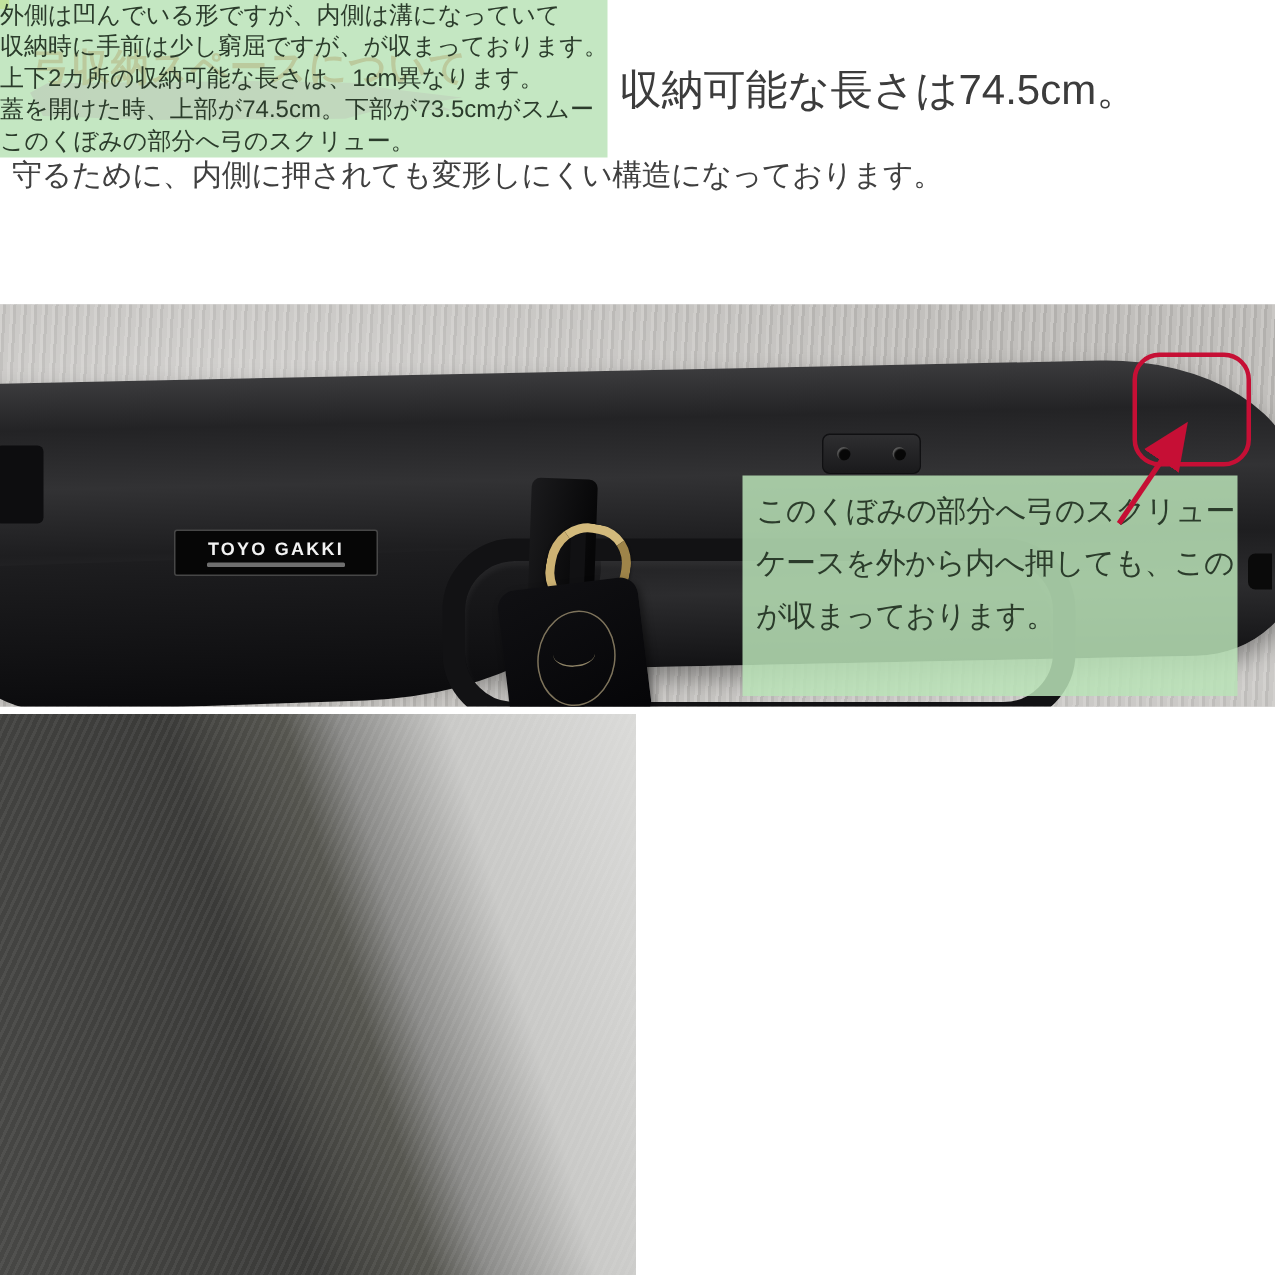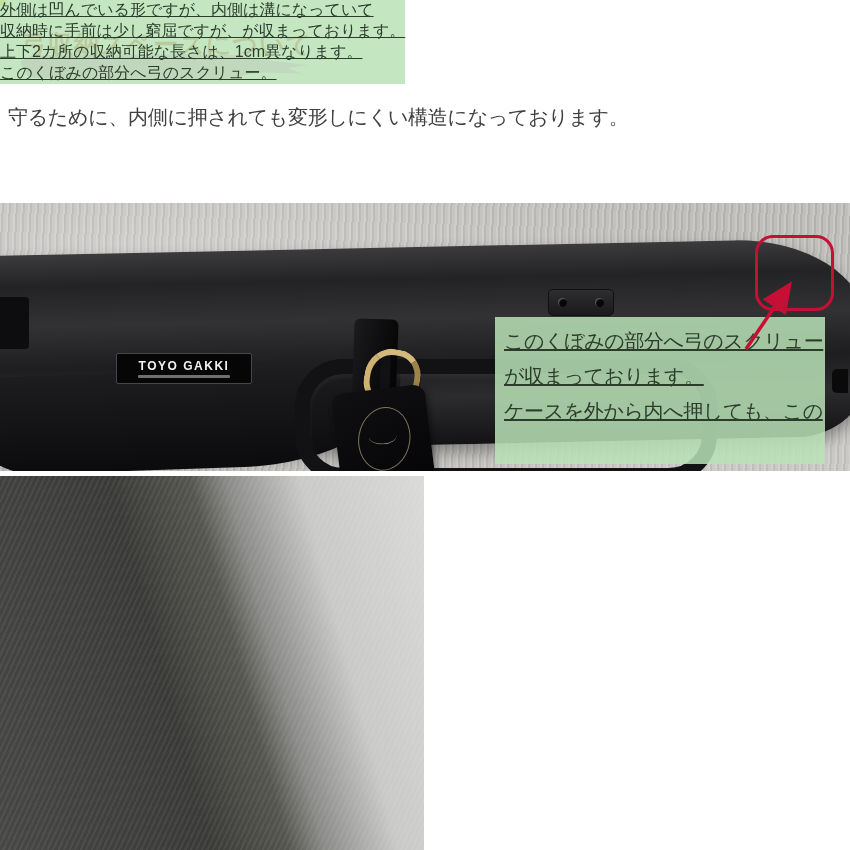--- a/index.html
+++ b/index.html
@@ -91,21 +91,20 @@
   }
   
   .anno{position:absolute;box-sizing:border-box;background:transparent;}
   .anno.red{border:3px solid #c60f35;}
   .anno.yellow{border:3px solid #f2e40a;}
   .anno-r1{left:755px;top:32px;width:79px;height:76px;border-radius:18px;z-index:4;}
   .arrow-svg{position:absolute;left:0;top:0;width:850px;height:268px;z-index:4;pointer-events:none;}
   .callout{
     position:absolute;background:rgba(186,227,183,.85);color:#2b3c2b;z-index:3;
     box-sizing:border-box;
-    text-decoration:underline;
   }
   .callout div{white-space:nowrap;}
   .callout-1{left:495px;top:114px;width:330px;height:147px;padding:7px 0 0 9px;
     font-size:20px;line-height:35px;letter-spacing:-0.4px;}
   
   .photo-left{
     position:absolute;left:0;top:476px;width:424px;height:374px;overflow:hidden;
     background:
       repeating-linear-gradient(115deg,rgba(255,255,255,.06) 0 2px,transparent 2px 5px),
       linear-gradient(75deg,#474745 0%,#3a3a38 40%,#55554f 55%,#8a8a88 62%,#c9c9c7 76%,#dadad8 100%);
@@ -165,20 +164,21 @@
   .callout-2{left:198px;top:688px;width:530px;height:152px;padding:6px 0 0 11px;
     font-size:20.5px;line-height:30px;letter-spacing:-0.3px;z-index:6;}
 </style>
 </head>
 <body>
 
 <div class="canvas">
 
   <div class="page-title">弓収納スペースについて</div>
   <div class="brush"></div>
+  <div class="headline">収納可能な長さは74.5cm。</div>
 
   <div class="intro">
     <div>守るために、内側に押されても変形しにくい構造になっております。</div>
   </div>
 
   <div class="photo-main">
     <div class="case"></div>
     <div class="case-bottom"></div>
     <div class="handle"></div>
     <div class="latch-left"></div>
@@ -203,22 +203,22 @@
       <defs>
         <marker id="ah" markerWidth="10" markerHeight="10" refX="7" refY="4" orient="auto">
           <path d="M0,0 L9,4 L0,8 z" fill="#c60f35"></path>
         </marker>
       </defs>
       <line x1="746" y1="146" x2="788" y2="84" stroke="#c60f35" stroke-width="3.5" marker-end="url(#ah)"></line>
     </svg>
 
     <div class="callout callout-1">
       <div>このくぼみの部分へ弓のスクリュー</div>
+      <div>ケースを外から内へ押しても、この</div>
       <div>が収まっております。</div>
-      <div>ケースを外から内へ押しても、この</div>
     </div>
   </div>
 
   <div class="photo-left">
     <div class="lp-shadowfur"></div>
     <div class="lp-case"></div>
     <div class="lp-hinge"></div>
     <div class="lp-hole"></div>
     <div class="lp-wire lp-wire1"></div>
     <div class="lp-wire lp-wire2"></div>
@@ -232,16 +232,17 @@
   </div>
 
   <div class="anno yellow anno-y1"></div>
   <div class="anno red anno-r2"></div>
   <div class="anno yellow anno-y2"></div>
 
   <div class="callout callout-2">
     <div>外側は凹んでいる形ですが、内側は溝になっていて</div>
     <div>収納時に手前は少し窮屈ですが、が収まっております。</div>
     <div>上下2カ所の収納可能な長さは、1cm異なります。</div>
+    <div>蓋を開けた時、上部が74.5cm。下部が73.5cmがスムー</div>
     <div>このくぼみの部分へ弓のスクリュー。</div>
   </div>
 
 </div>
 
 </body></html>

